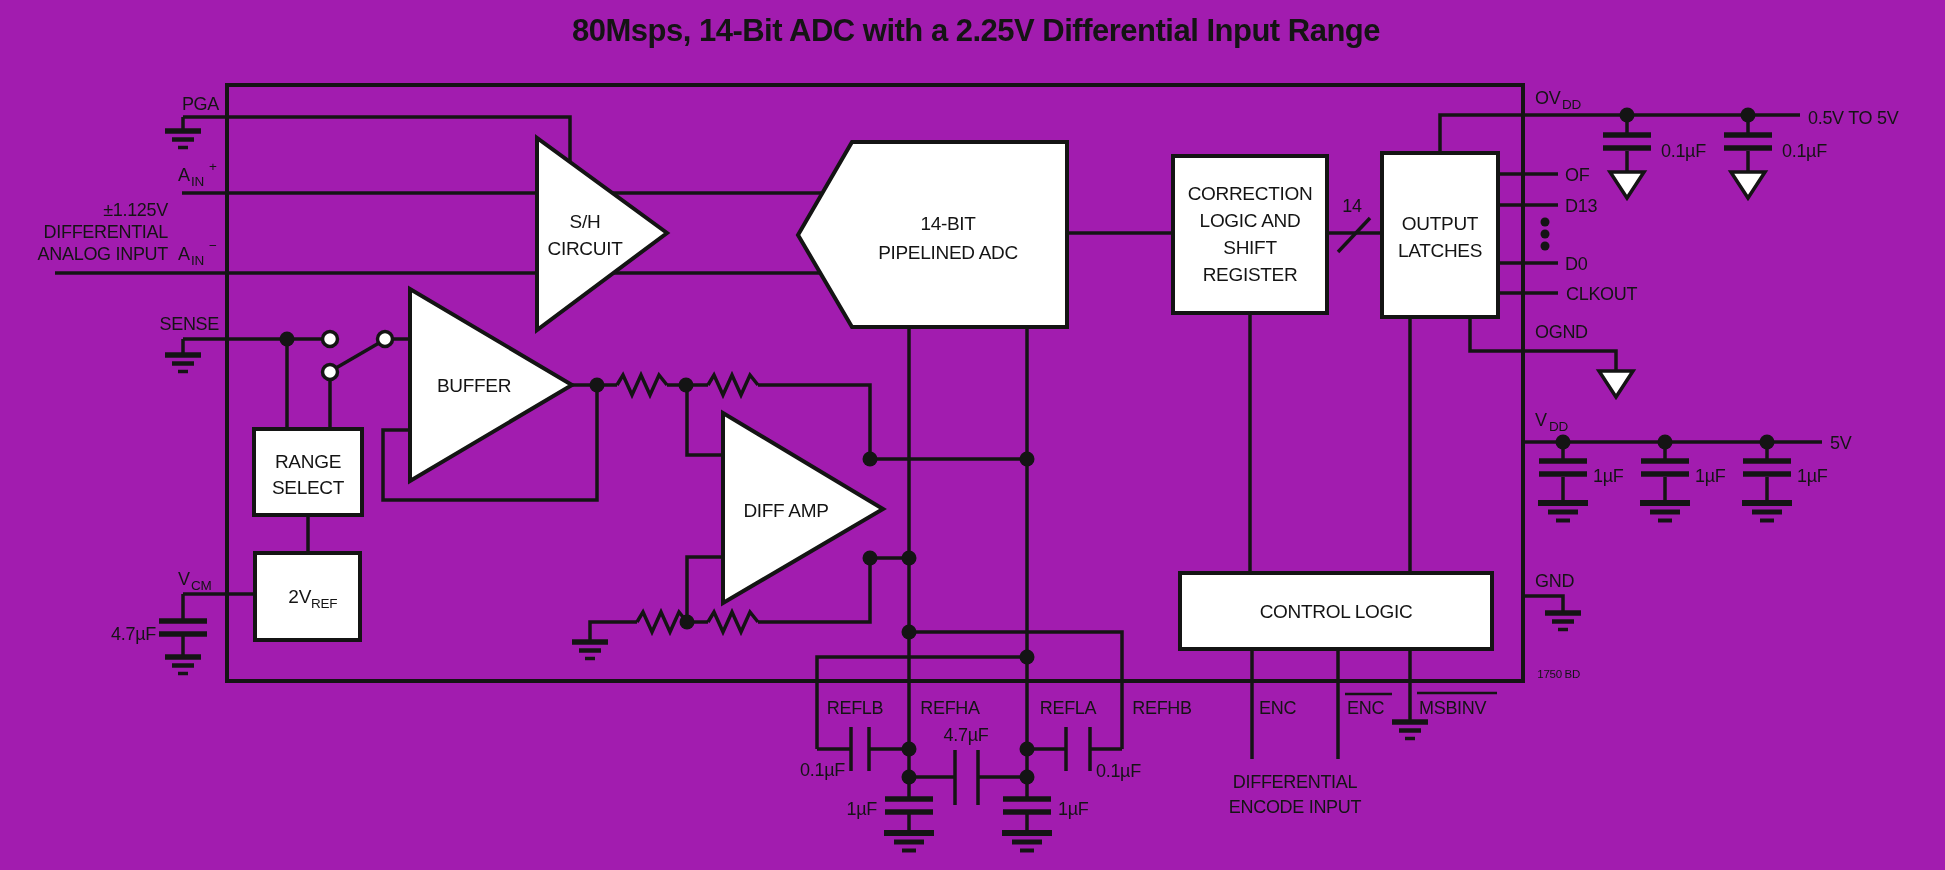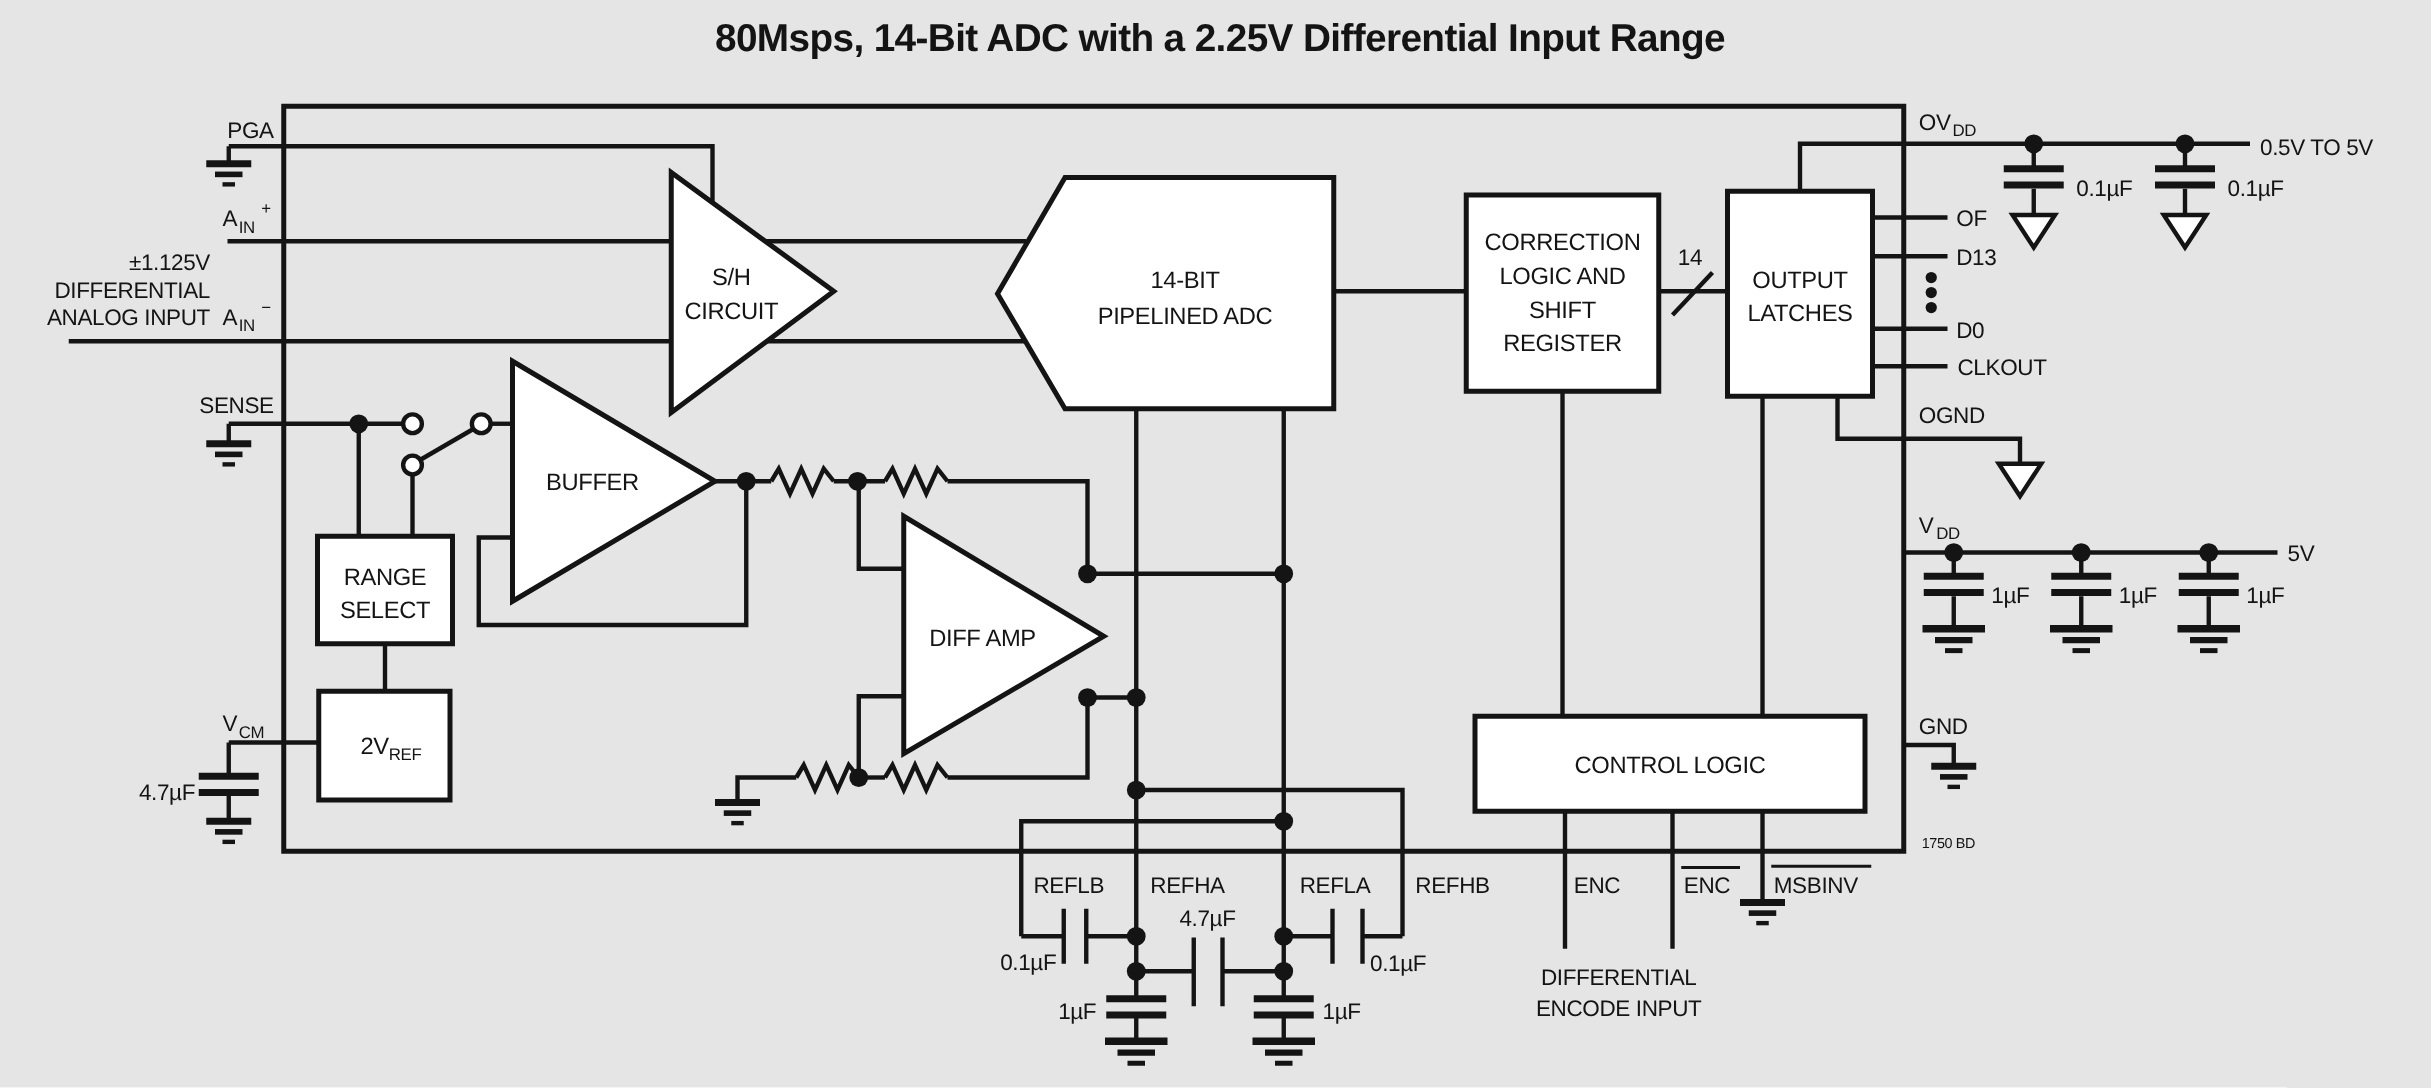--- a/index.html
+++ b/index.html
@@ -1,16 +1,16 @@
 <!DOCTYPE html>
 <html><head>
 <meta charset="utf-8">
 <style>
   html,body{margin:0;padding:0;background:#fff;}
-  .page{position:relative;width:1945px;height:870px;background:#e5e5e5;overflow:hidden;}
+  .page{position:relative;width:1945px;height:870px;background:#a21caf;overflow:hidden;}
   svg{display:block;}
   svg text{font-family:"Liberation Sans",sans-serif;fill:#141414;letter-spacing:-0.3px;}
   .ttl{font-size:31px;font-weight:bold;text-anchor:middle;letter-spacing:-0.5px;}
   .lbl{font-size:18px;}
   .blk{font-size:19px;text-anchor:middle;}
   .sub{font-size:13.5px;}
   .sm{font-size:11.5px;}
   .end{text-anchor:end;}
   .mid{text-anchor:middle;}
   .w{stroke:#141414;stroke-width:3.5;fill:none;}

